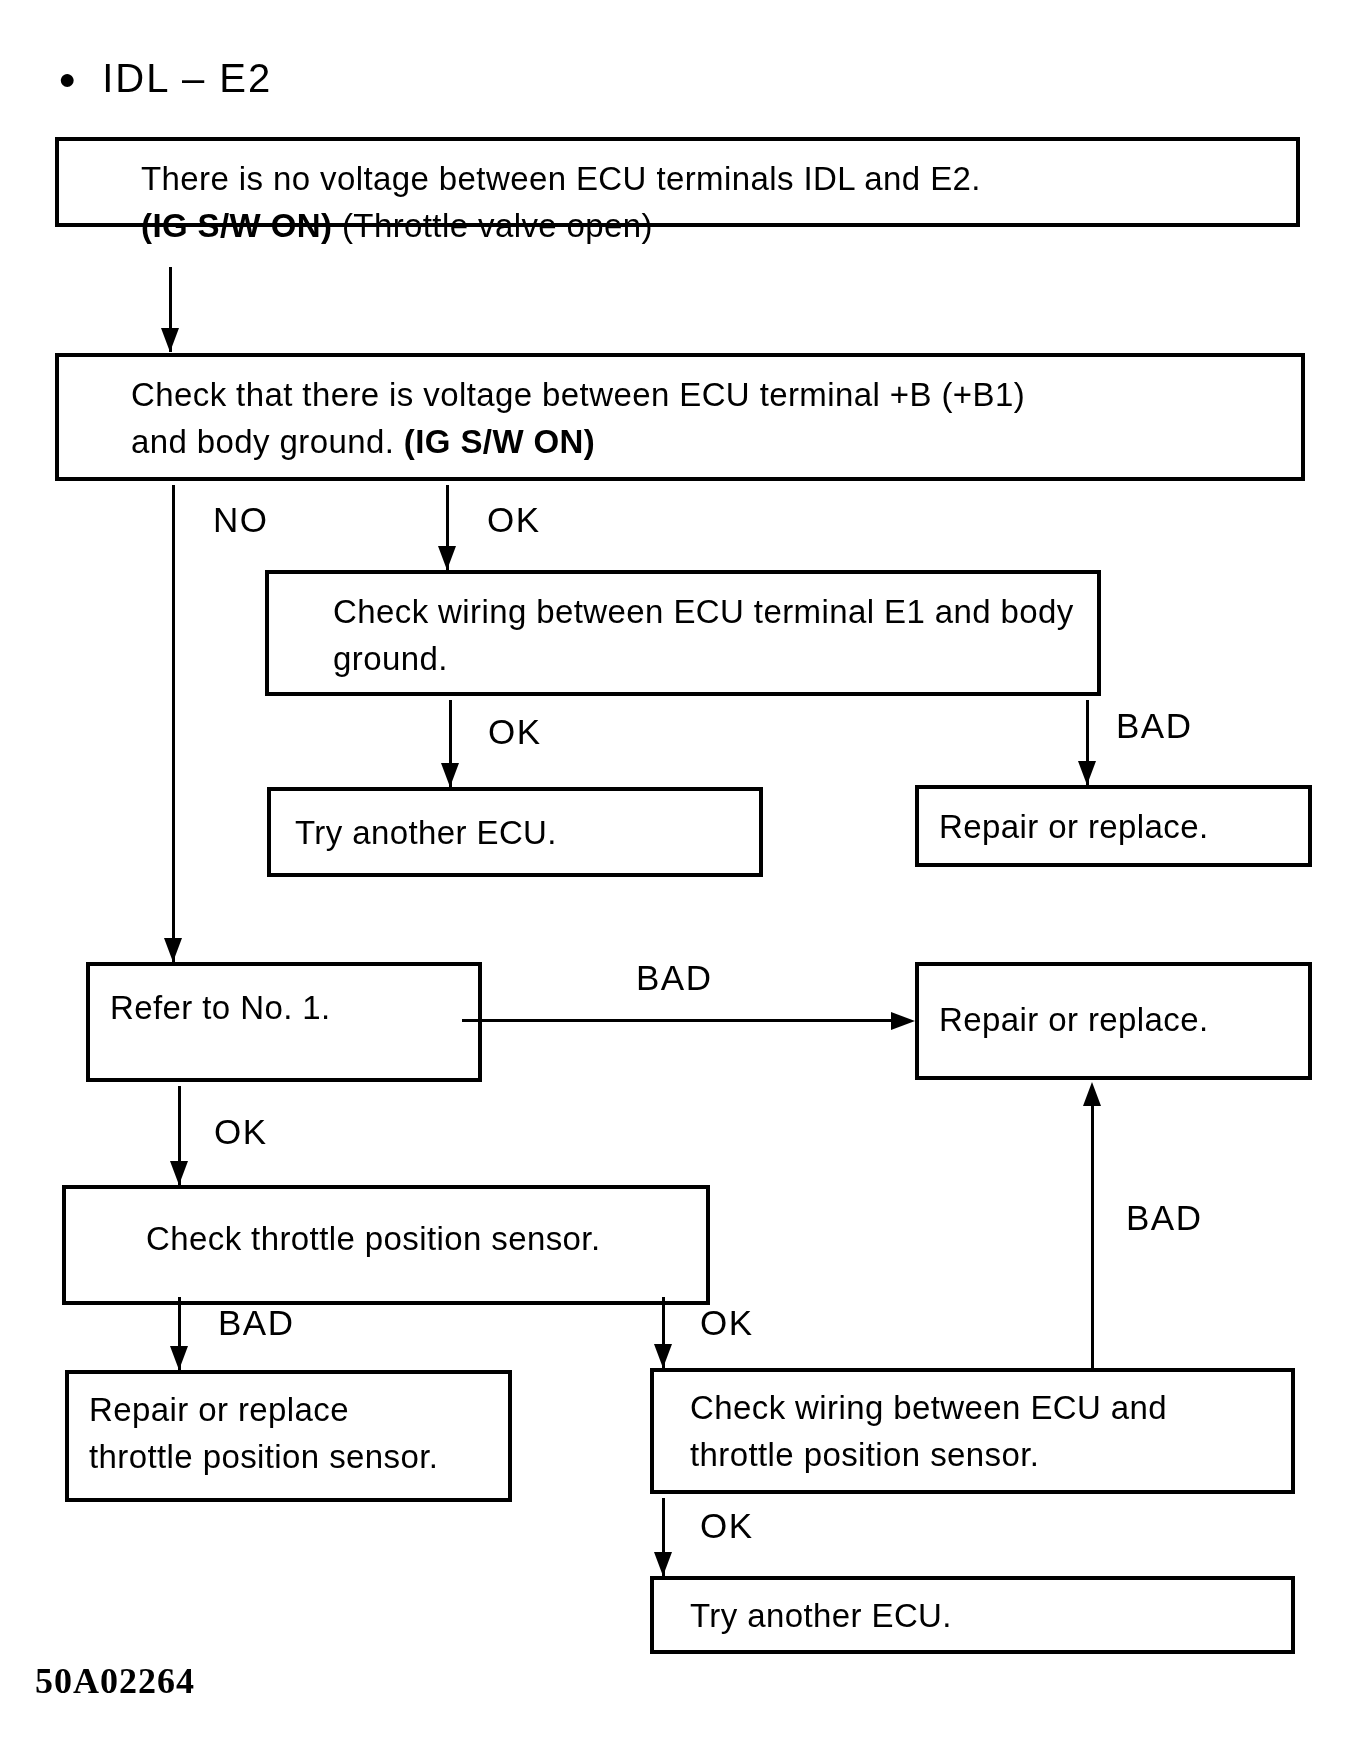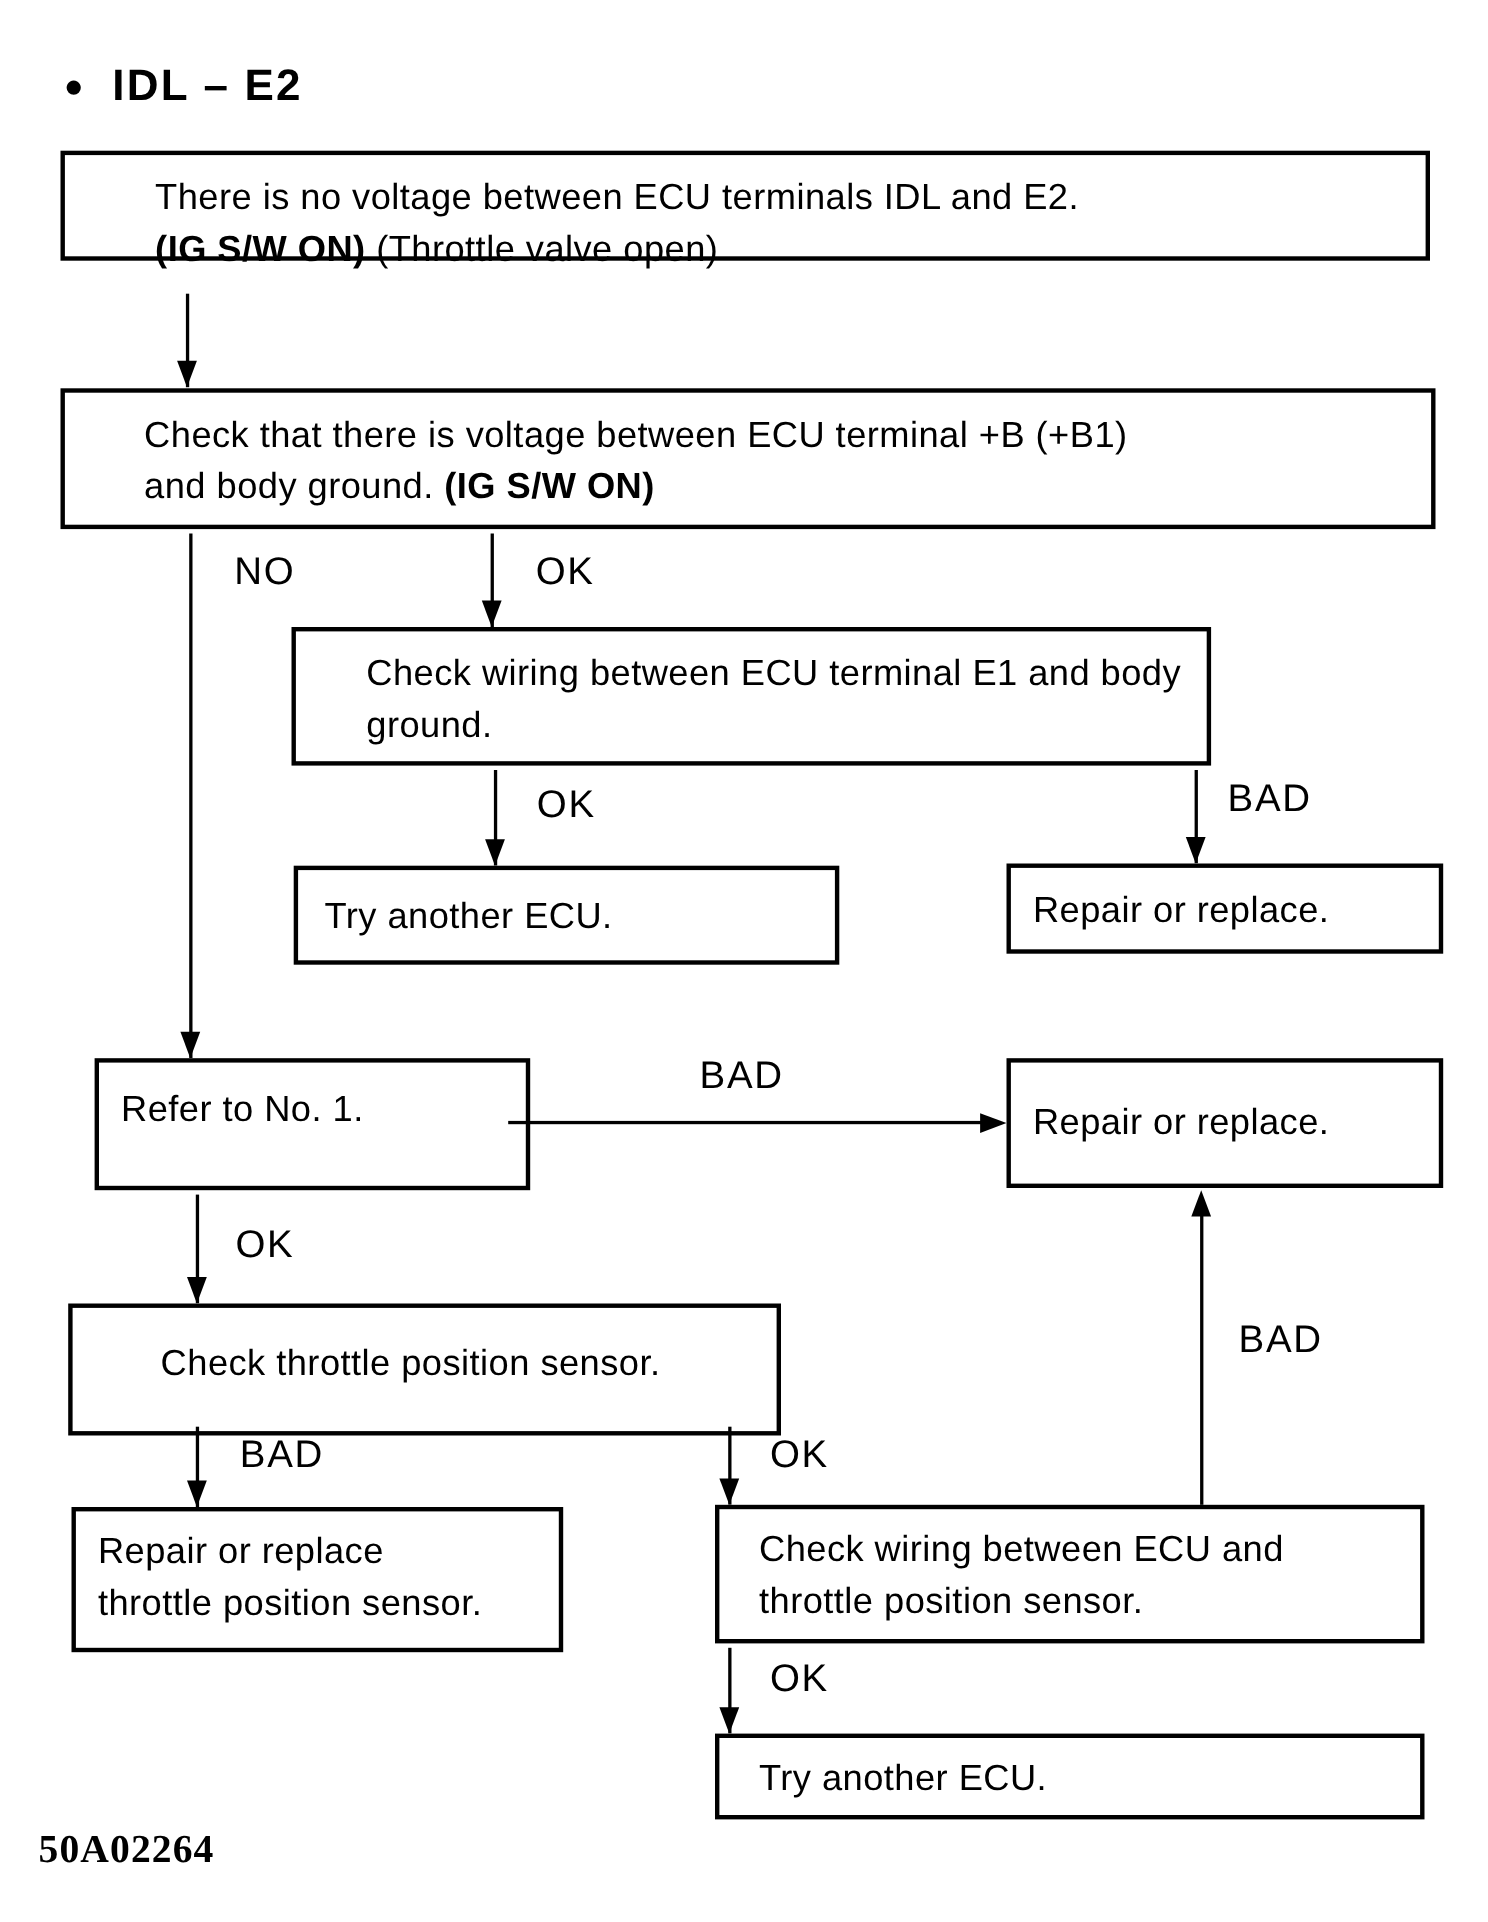--- a/index.html
+++ b/index.html
@@ -13,21 +13,21 @@
     overflow: hidden;
   }
   .title {
     position: absolute;
     left: 58px; top: 56px;
     display: flex;
     align-items: center;
     gap: 26px;
   }
   .title .bullet { font-size: 30px; line-height: 30px; }
-  .title .ttext  { font-size: 40px; font-weight: bold; letter-spacing: 2px; }
+  .title .ttext  { font-size: 40px; font-weight: normal; letter-spacing: 2px; }
 
   .box {
     position: absolute;
     box-sizing: border-box;
     border: 4px solid #000;
     background: #fff;
     font-size: 33px;
     line-height: 47px;
     letter-spacing: 0.4px;
     white-space: nowrap;
@@ -75,21 +75,21 @@
 </head>
 <body>
 
 <div class="page">
 
   <div class="title">
     <span class="bullet">●</span>
     <span class="ttext">IDL – E2</span>
   </div>
 
-  <div class="box" style="left:55px; top:137px; width:1245px; height:100px; padding:14px 20px 0 82px;">
+  <div class="box" style="left:55px; top:137px; width:1245px; height:90px; padding:14px 20px 0 82px;">
     <div>There is no voltage between ECU terminals IDL and E2.</div>
     <div><span class="b">(IG S/W ON)</span><span> (Throttle valve open)</span></div>
   </div>
 
   <div class="vline" style="left:169px; top:267px; height:85px;"></div>
   <div class="arr-down" style="left:161px; top:328px;"></div>
 
   <div class="box" style="left:55px; top:353px; width:1250px; height:128px; padding:14px 20px 0 72px;">
     <div>Check that there is voltage between ECU terminal +B (+B1)</div>
     <div><span>and body ground. </span><span class="b">(IG S/W ON)</span></div>

